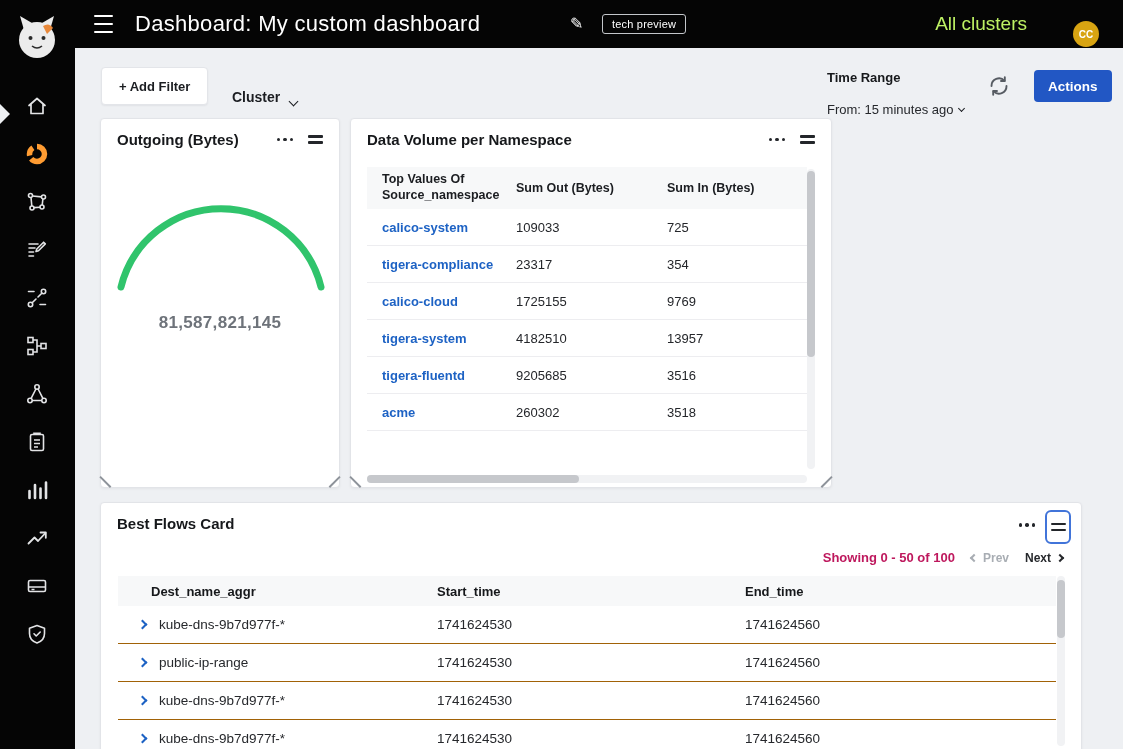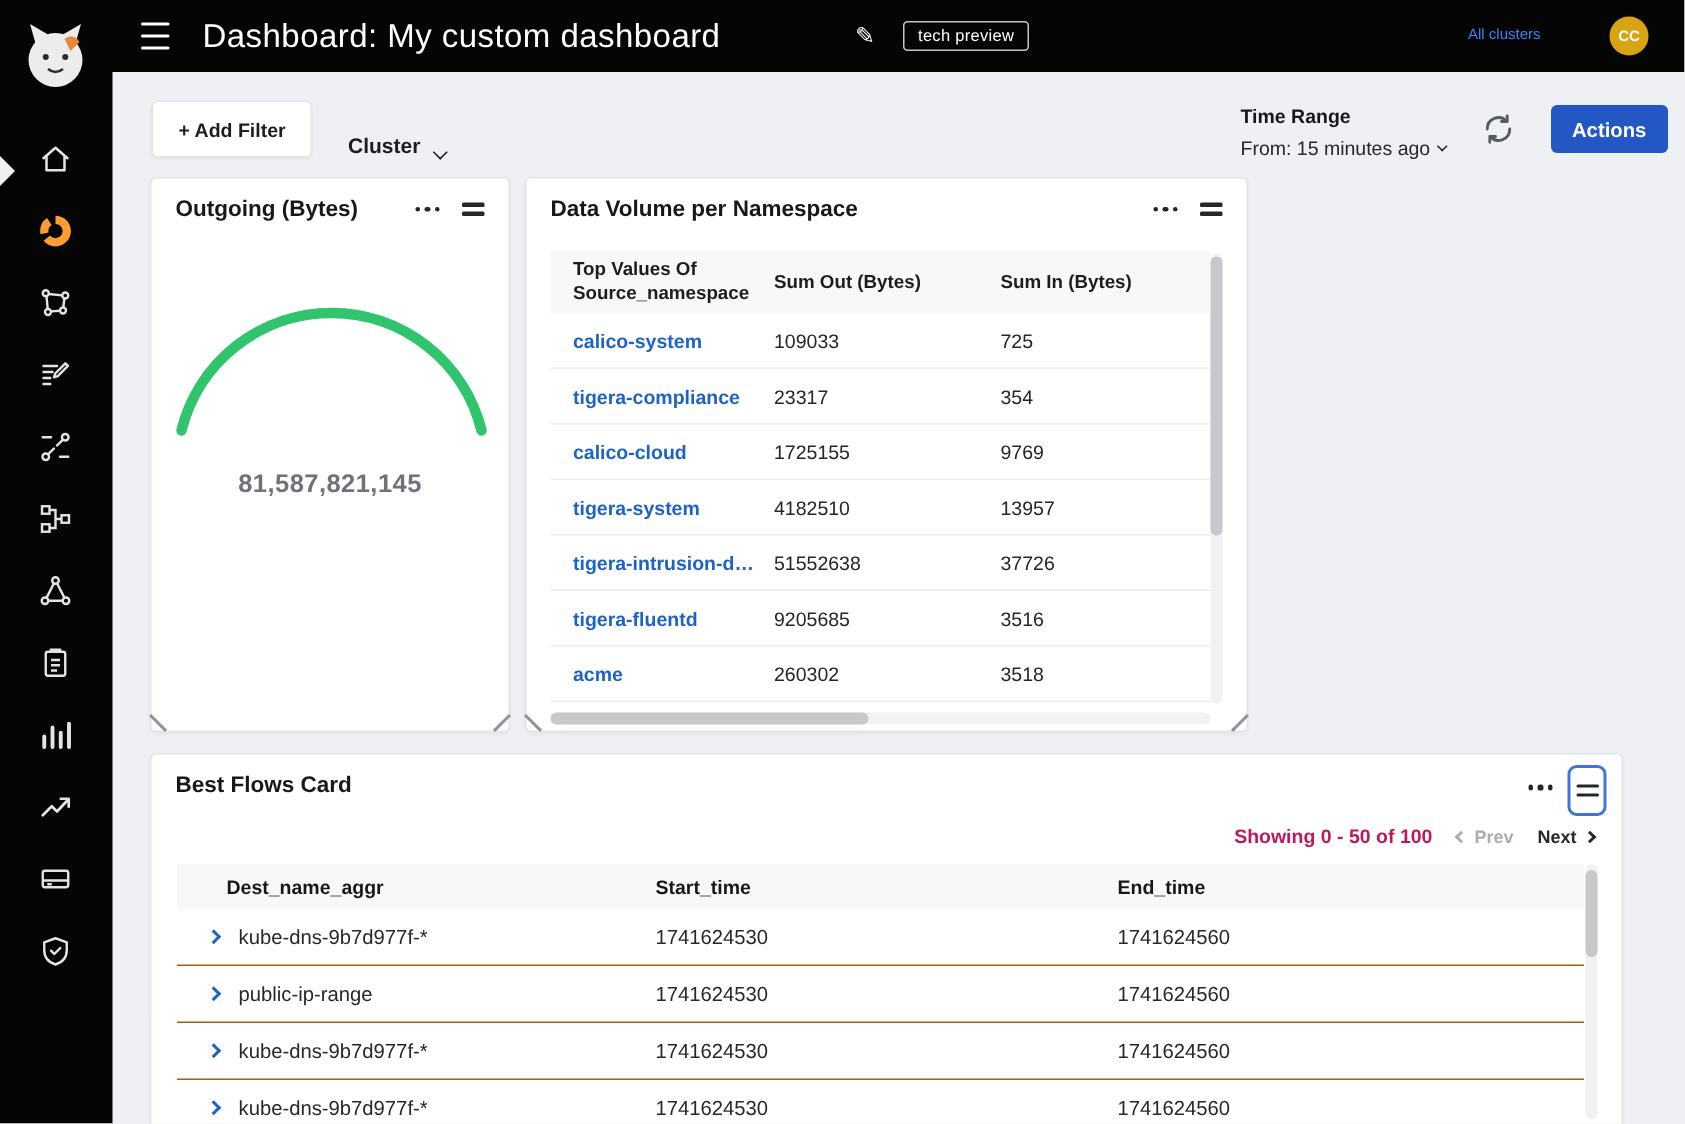--- a/index.html
+++ b/index.html
@@ -6,39 +6,39 @@
   html,body{width:1123px;height:749px;overflow:hidden}
   body{position:relative;background:#eef0f3;font-family:"Liberation Sans",sans-serif;color:#1b1d21}
 
   
   .topbar{position:absolute;left:0;top:0;right:0;height:48px;background:#050505;z-index:5}
   .hamburger{position:absolute;left:94px;top:15px;width:22px;height:18px;display:flex;flex-direction:column;justify-content:space-between;background:none;border:none;cursor:pointer}
   .hamburger i{display:block;width:19px;height:2.4px;background:#fff;border-radius:1px}
   .tb-title{position:absolute;left:135px;top:0;line-height:48px;font-size:22px;font-weight:400;letter-spacing:.3px;color:#fff;white-space:nowrap}
   .tb-pencil{position:absolute;left:570px;top:14px;font-size:16px;color:#fff;cursor:pointer}
   .tb-badge{position:absolute;left:602px;top:14px;padding:3px 9px;border:1px solid #c3c6ca;border-radius:3px;font-size:11px;color:#fff;letter-spacing:.2px}
-  .tb-clusters{position:absolute;right:96px;top:0;line-height:48px;font-size:10px;color:#3b82f6;cursor:pointer}
-  .tb-avatar{position:absolute;right:24px;top:11px;width:26px;height:26px;border-radius:50%;background:#d8a412;color:#fff;font-size:10px;font-weight:700;display:flex;align-items:center;justify-content:center;cursor:pointer}
+  .tb-clusters{position:absolute;right:96px;top:0;line-height:48px;font-size:19px;color:#bef264;cursor:pointer}
+  .tb-avatar{position:absolute;right:24px;top:21px;width:26px;height:26px;border-radius:50%;background:#d8a412;color:#fff;font-size:10px;font-weight:700;display:flex;align-items:center;justify-content:center;cursor:pointer}
 
   
   .sidebar{position:absolute;left:0;top:0;bottom:0;width:75px;background:#050505;z-index:6}
   .logo{position:absolute;left:15px;top:12px;width:44px;height:52px}
   .nav{position:absolute;left:17px;top:86px;display:flex;flex-direction:column;gap:8px}
   .nav button{width:40px;height:40px;display:flex;align-items:center;justify-content:center;background:none;border:none;cursor:pointer}
   .nav svg{width:24px;height:24px}
   .notch{position:absolute;left:0;top:104px;width:0;height:0;border-top:10px solid transparent;border-bottom:10px solid transparent;border-left:10px solid #eef0f3;z-index:7}
 
   
   .btn-addfilter{position:absolute;left:101px;top:67px;height:38px;padding:0 17px;background:#fff;border:1px solid #e3e5e9;border-radius:4px;box-shadow:0 1px 2px rgba(16,22,26,.06);font-size:13px;font-weight:600;color:#1b1d21;cursor:pointer;font-family:inherit}
   .dd-cluster{position:absolute;left:232px;top:67px;height:38px;display:flex;align-items:flex-end;gap:10px;background:none;border:none;cursor:pointer;font-size:14px;font-weight:600;color:#1b1d21;font-family:inherit}
   .chev-down{width:7px;height:7px;border-right:1.8px solid #1b1d21;border-bottom:1.8px solid #1b1d21;transform:rotate(45deg);margin-top:-4px}
   .chev-down.sm{width:5px;height:5px;margin-top:-2px}
   .time-range{position:absolute;left:827px;top:70px}
   .tr-label{font-size:13px;font-weight:700;color:#16181b}
-  .tr-value{margin-top:6px;display:flex;align-items:center;gap:6px;font-size:13px;color:#26282c;cursor:pointer}
+  .tr-value{margin-top:17px;display:flex;align-items:center;gap:6px;font-size:13px;color:#26282c;cursor:pointer}
   .btn-refresh{position:absolute;left:987px;top:74px;width:24px;height:24px;background:none;border:none;cursor:pointer}
   .btn-actions{position:absolute;left:1034px;top:70px;height:32px;padding:0 14px;background:#2257c4;border:none;border-radius:4px;color:#fff;font-size:13.5px;font-weight:600;cursor:pointer;font-family:inherit}
 
   
   .card{position:absolute;background:#fff;border:1px solid #e2e4e8;border-radius:4px;box-shadow:0 1px 3px rgba(16,22,26,.05)}
   #card-outgoing{left:100px;top:118px;width:240px;height:370px}
   #card-datavol{left:350px;top:118px;width:482px;height:370px}
   #card-bestflows{left:100px;top:502px;width:982px;height:300px}
   .card-title{position:absolute;left:16px;top:12px;font-size:15px;font-weight:700;color:#16181b;white-space:nowrap}
   .card-icons{position:absolute;top:16px;right:16px;display:flex;gap:15px;align-items:center}
@@ -277,25 +277,20 @@
       <span class="ns">calico-cloud</span>
       <span class="num">1725155</span>
       <span class="num">9769</span>
     </div>
     <div class="dv-row">
       <span class="ns">tigera-system</span>
       <span class="num">4182510</span>
       <span class="num">13957</span>
     </div>
     <div class="dv-row">
-      <span class="ns">tigera-intrusion-d…</span>
-      <span class="num">51552638</span>
-      <span class="num">37726</span>
-    </div>
-    <div class="dv-row">
       <span class="ns">tigera-fluentd</span>
       <span class="num">9205685</span>
       <span class="num">3516</span>
     </div>
     <div class="dv-row">
       <span class="ns">acme</span>
       <span class="num">260302</span>
       <span class="num">3518</span>
     </div>
   </div>

